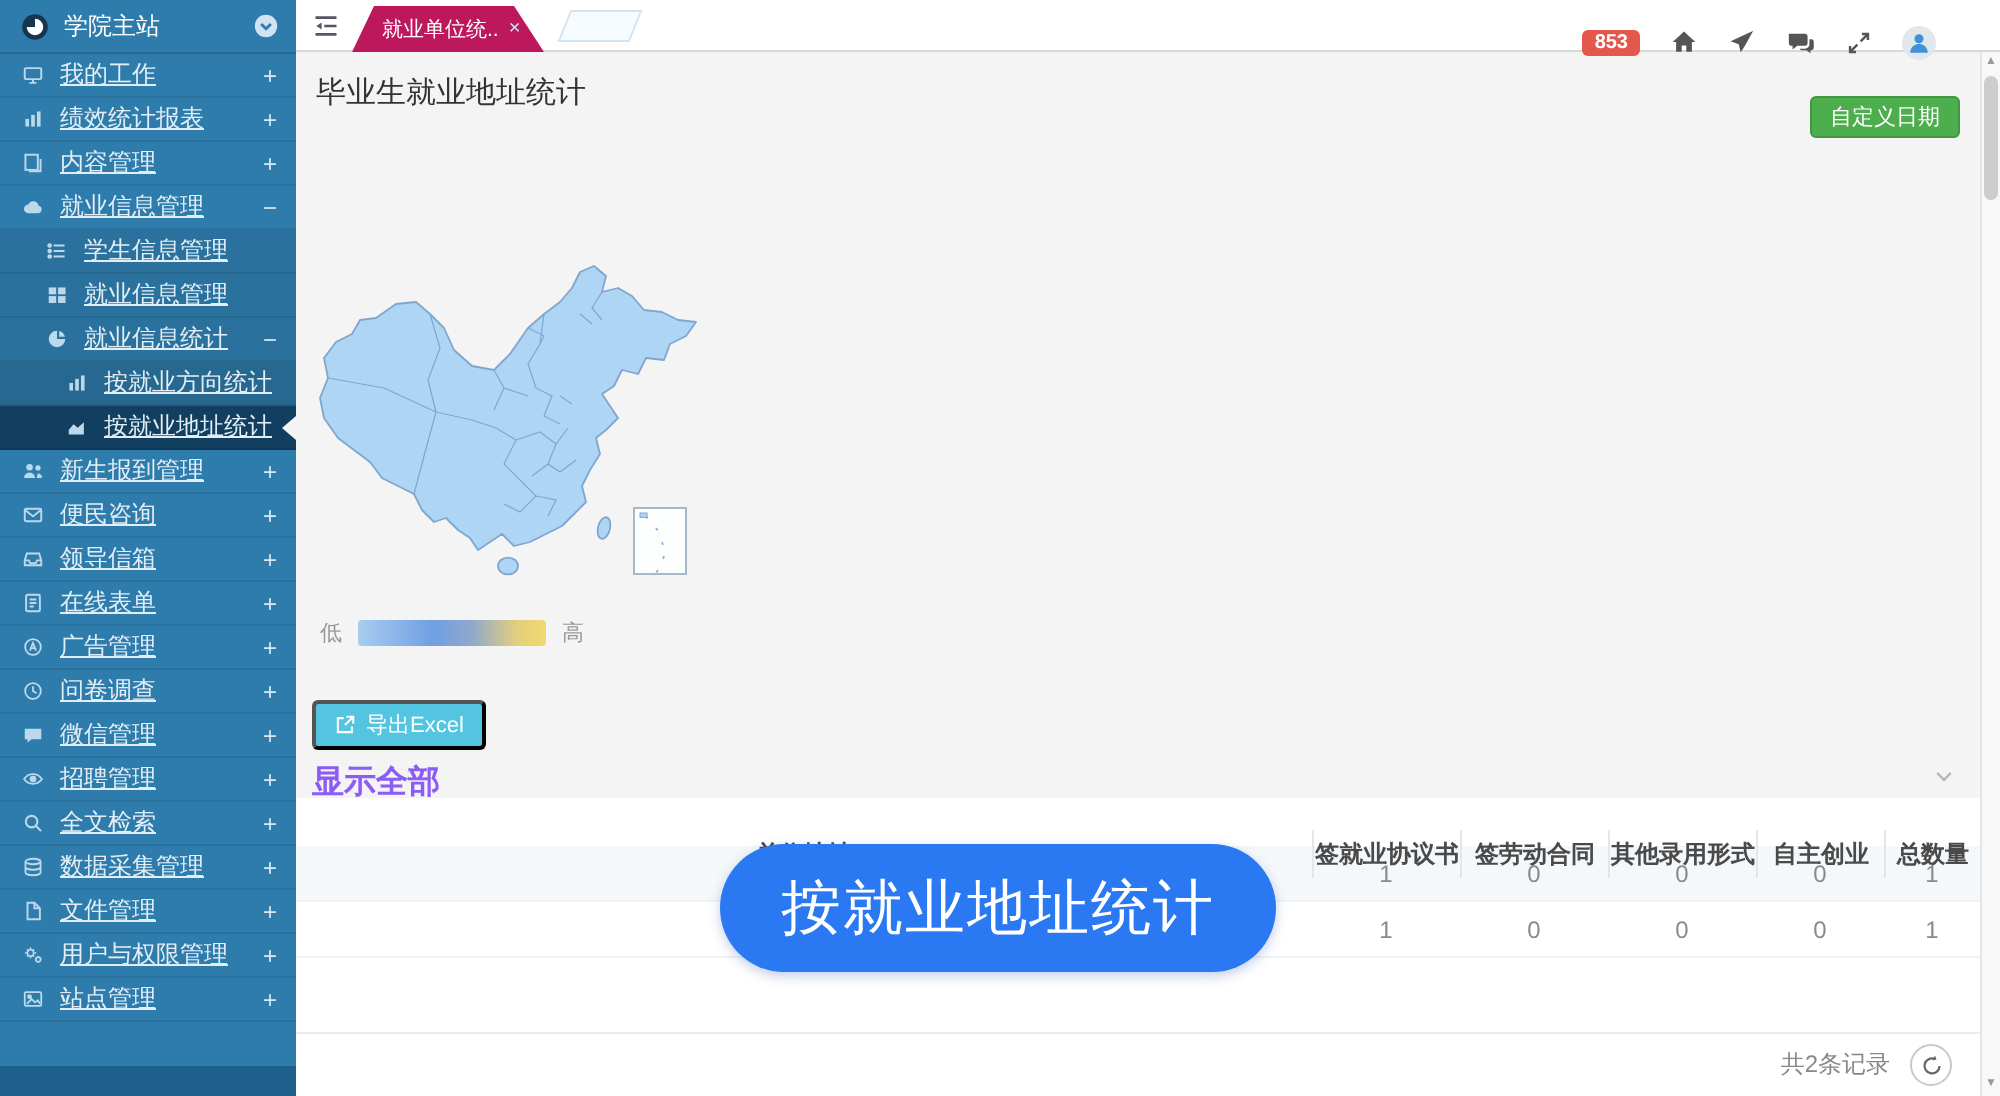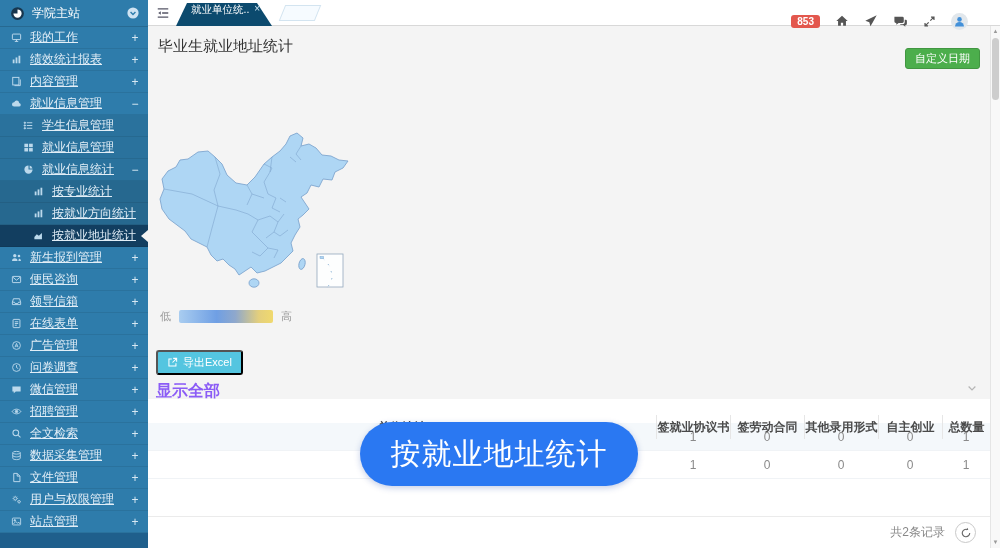--- a/index.html
+++ b/index.html
@@ -19,22 +19,22 @@
   .sb-item .sb-exp { color:#d7e8f3; font-size:12px; width:10px; text-align:center; flex:none; }
   .sb-item.lv1 { padding-left:22px; background:rgba(0,0,0,.08);align-items:center; }
   .sb-item.lv2 { padding-left:32px; background:rgba(0,0,0,.16); }
   .sb-item.active { background:#123e60; }
   .sb-item.active::after { content:""; position:absolute; right:0; top:50%; margin-top:-6px; border:6px solid transparent; border-right:7px solid #f4f4f4; border-left:none; }
   .sb-footer { position:absolute; left:0; right:0; bottom:0; height:15px; background:#1f5f8c; }
 
   
   .topbar { position:absolute; left:148px; top:0; right:0; height:26px; background:#fff; border-bottom:1px solid #d8d8d8; z-index:4; }
   .tb-toggle { position:absolute; left:8px; top:6px; color:#556; cursor:pointer; }
-  .tab { position:absolute; left:28px; top:3px; width:96px; height:23px; background:#0c4a6e; color:#fff;
-         clip-path:polygon(11px 0, 81px 0, 96px 23px, 0 23px); display:flex; padding-left:15px; cursor:pointer; }
+  .tab { position:absolute; left:28px; top:3px; width:96px; height:23px; background:#be185d; color:#fff;
+         clip-path:polygon(11px 0, 81px 0, 96px 23px, 0 23px); display:flex; align-items:center; padding-left:15px; cursor:pointer; }
   .tab-label { font-size:10.5px; }
   .tab-close { font-size:10px; margin-left:5px; color:#cfe9f7; cursor:pointer; }
   .tab-ghost { position:absolute; left:134px; top:5px; width:36px; height:16px; border:1px solid #d3e4f0; transform:skewX(-22deg); background:#f6fbff; }
   .tb-right { position:absolute; right:32px; top:0; height:42px; display:flex; align-items:center; gap:15px; }
   .badge { background:#e3574d; color:#fff; font-size:10px; font-weight:bold; padding:1px 6px; border-radius:3px; cursor:pointer; }
   .tb-ic { color:#555; display:flex; align-items:center; cursor:pointer; }
   .avatar { width:17px; height:17px; border-radius:50%; background:#e1e7ec; display:flex; align-items:center; justify-content:center; overflow:hidden; cursor:pointer; }
 
   
   .content { position:absolute; left:148px; top:26px; right:10px; bottom:0; background:#f4f4f4; }
@@ -330,28 +330,20 @@
           <span class="sb-label">就业信息管理</span>
         </div>
         <div class="sb-item lv1">
           <span class="sb-ic">
             <svg class="ic" width="11" height="11" viewBox="0 0 16 16">
               <use href="#pie-chart-icon"></use>
             </svg>
           </span>
           <span class="sb-label">就业信息统计</span>
           <span class="sb-exp">−</span>
-        </div>
-        <div class="sb-item lv2">
-          <span class="sb-ic">
-            <svg class="ic" width="11" height="11" viewBox="0 0 16 16">
-              <use href="#bar-chart-icon"></use>
-            </svg>
-          </span>
-          <span class="sb-label">按专业统计</span>
         </div>
         <div class="sb-item lv2">
           <span class="sb-ic">
             <svg class="ic" width="11" height="11" viewBox="0 0 16 16">
               <use href="#bar-chart-icon"></use>
             </svg>
           </span>
           <span class="sb-label">按就业方向统计</span>
         </div>
         <div class="sb-item lv2 active">

